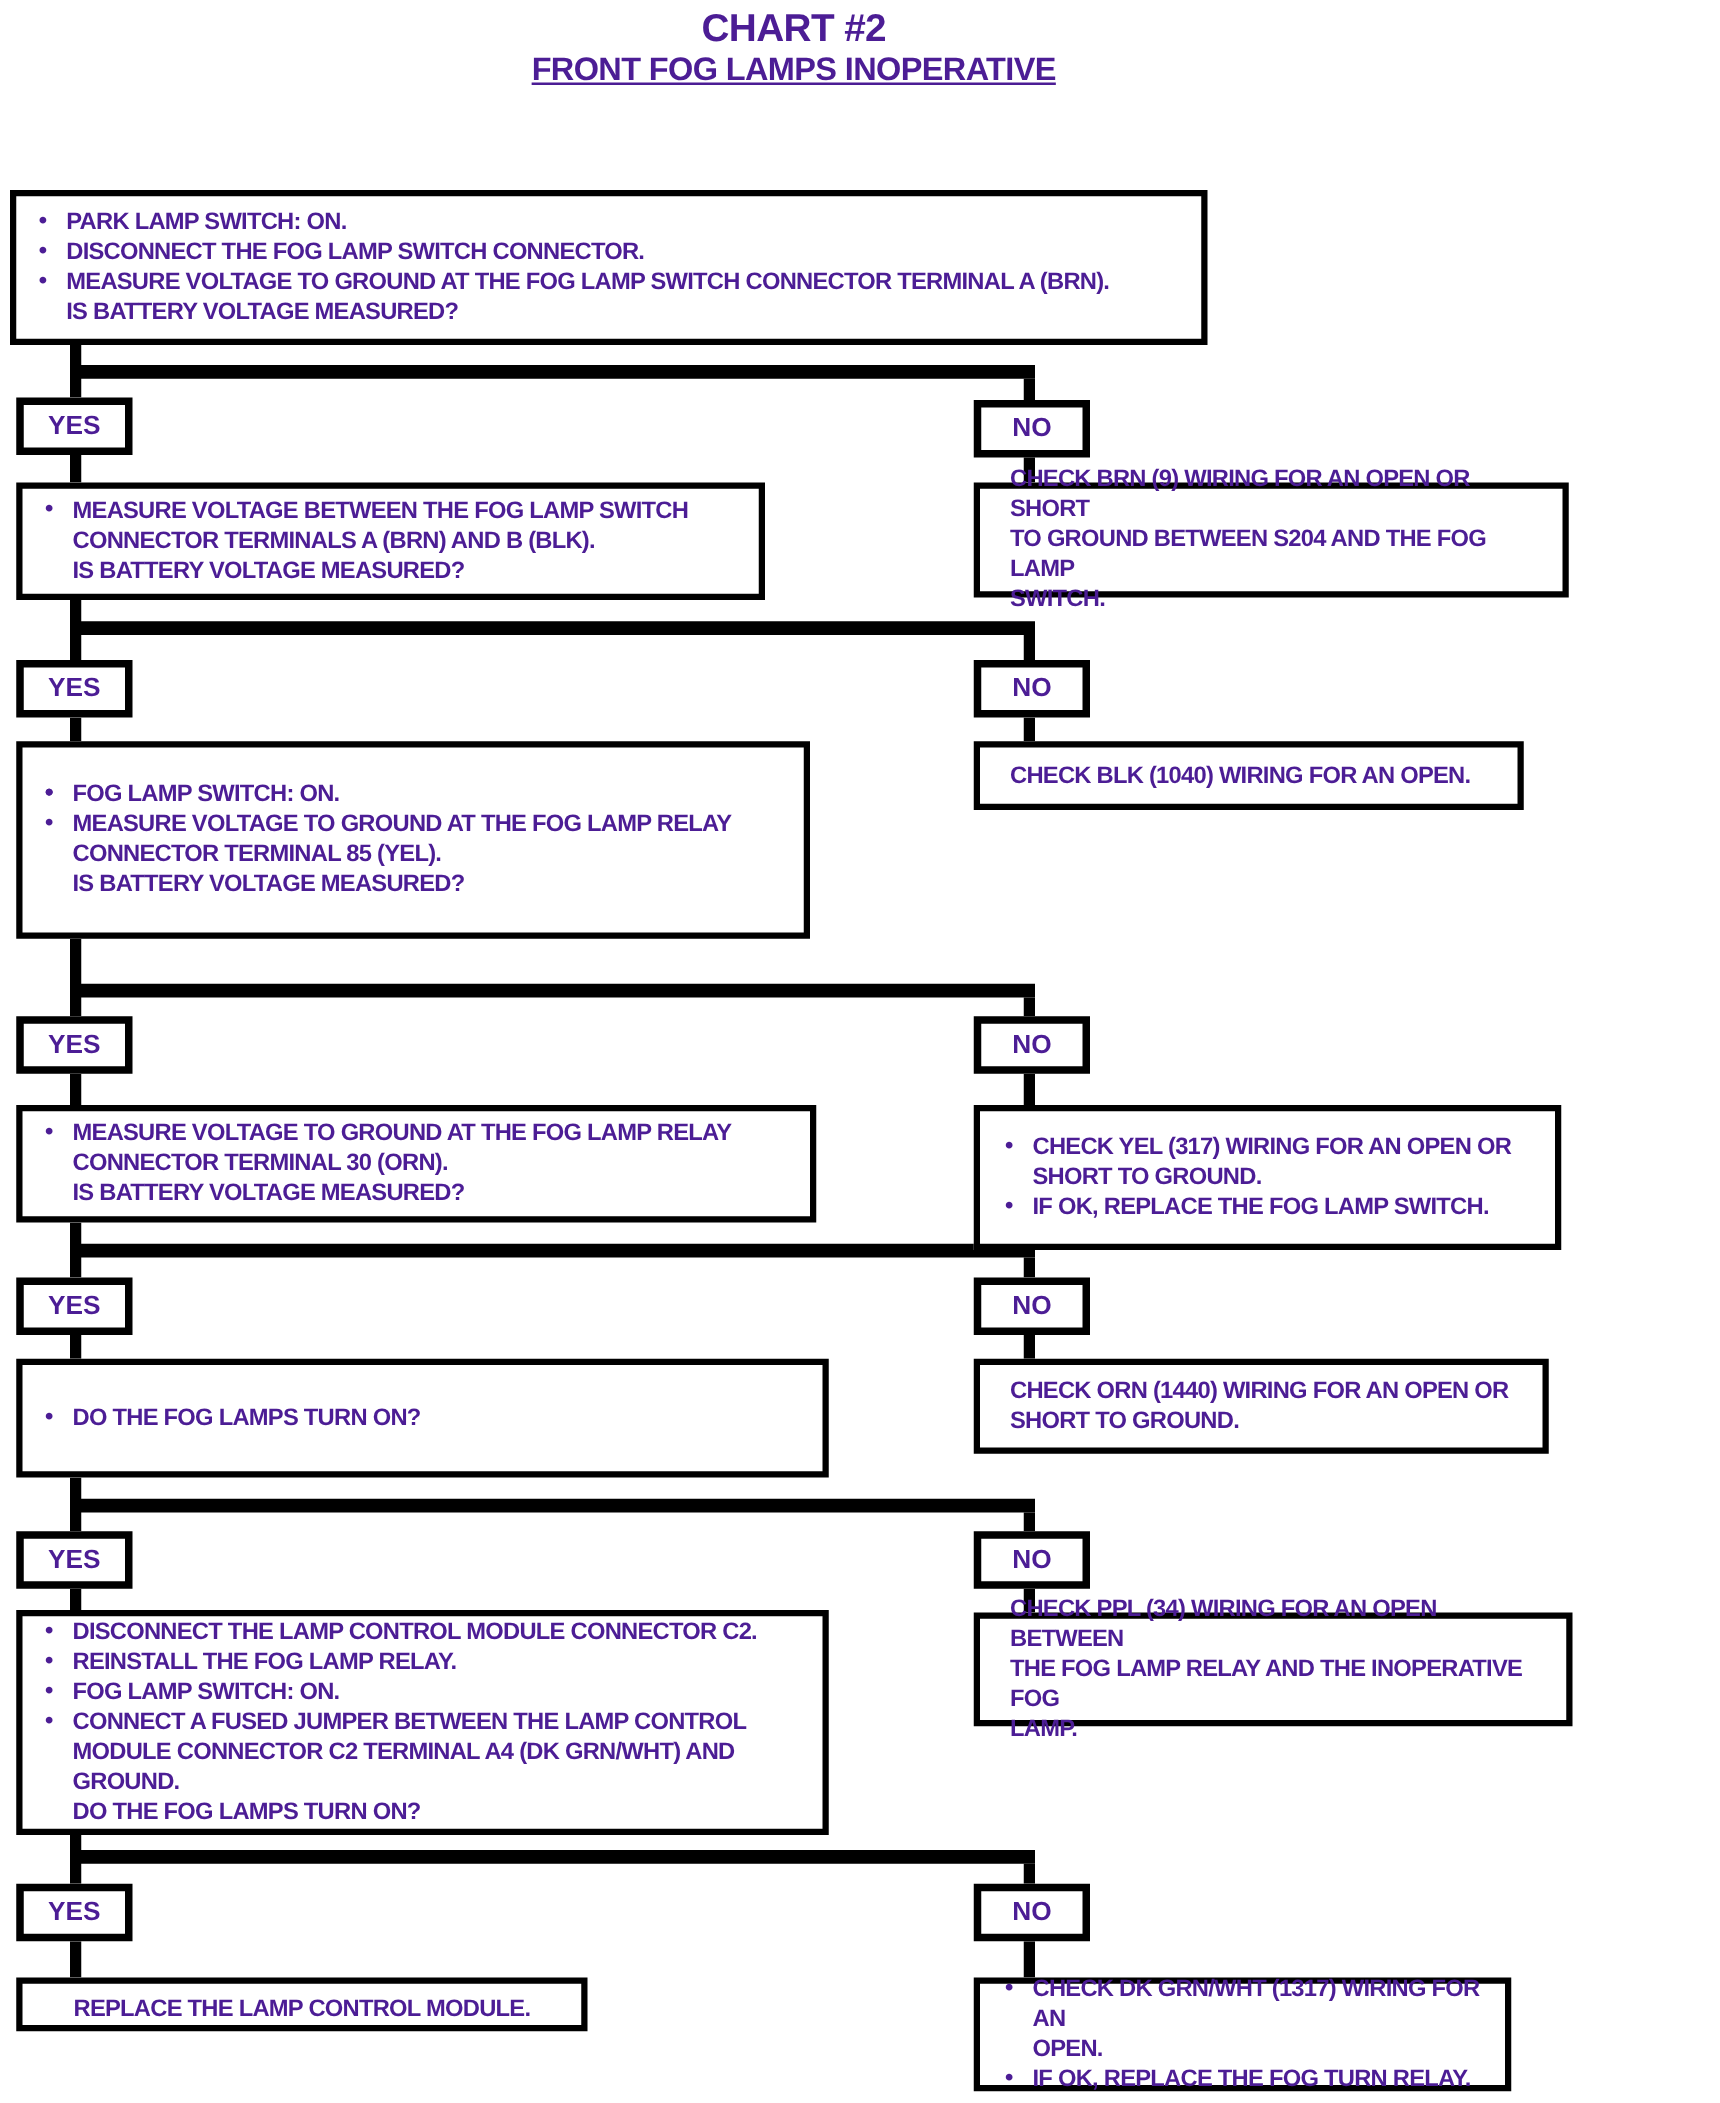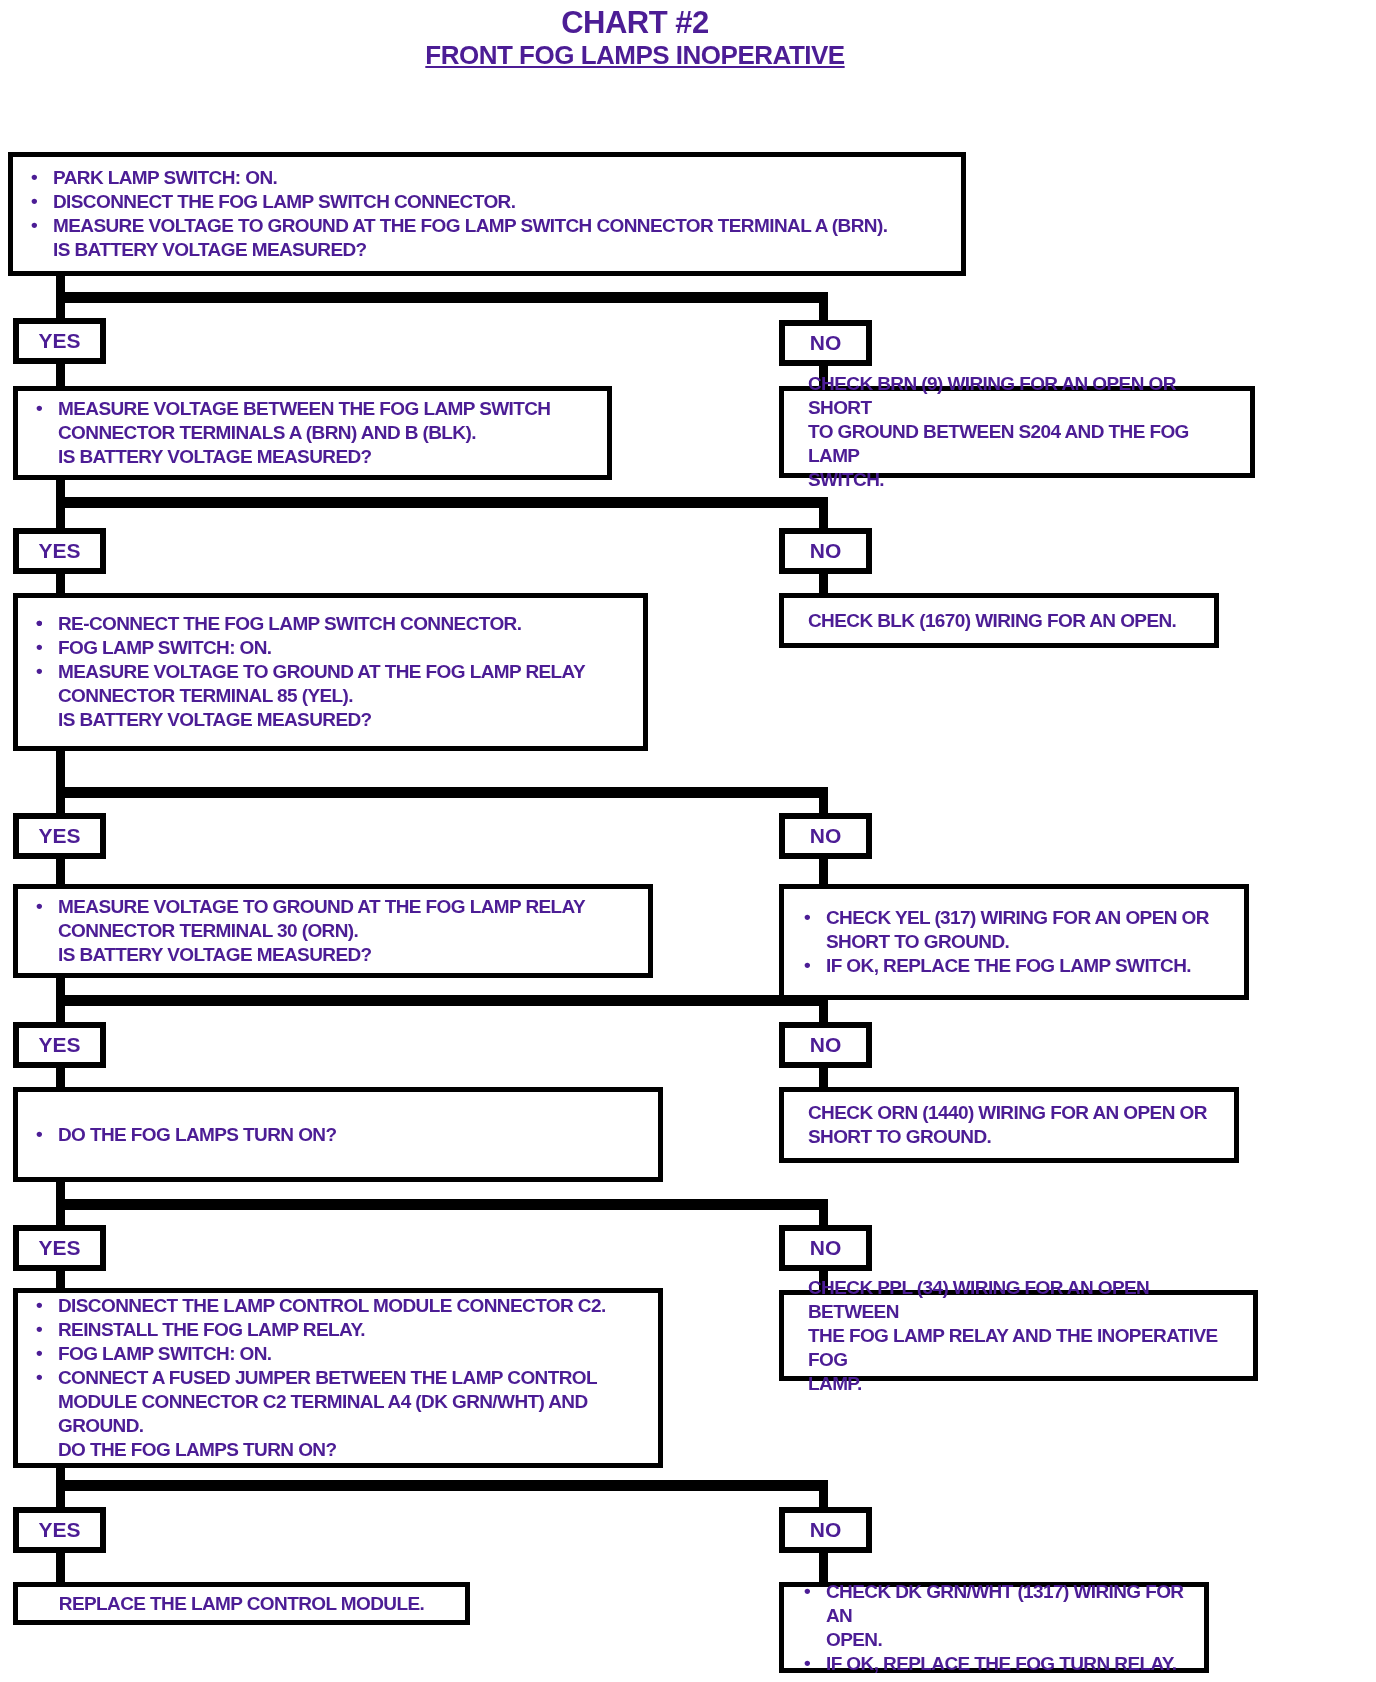--- a/index.html
+++ b/index.html
@@ -10,21 +10,21 @@
   #chart-subtitle{font-size:26px;letter-spacing:-0.5px;line-height:30px;text-decoration:underline;}
 
   .box{position:absolute;box-sizing:border-box;background:#ffffff;border:5px solid #000;
        display:flex;flex-direction:column;justify-content:center;
        font-size:19px;line-height:24px;letter-spacing:-0.6px;}
   .qbox{padding:4px 8px 4px 10px;}
   .abox{padding:4px 20px 4px 24px;}
   .bulleted{padding-left:12px;}
   .label-box{width:93px;height:46px;border-width:6px;align-items:center;justify-content:center;
              font-size:21px;letter-spacing:0;}
-  .center-text{align-items:center;padding-left:0;text-align:center;}
+  .center-text{align-items:center;padding-left:0;text-align:center;justify-content:flex-end;}
 
   .line{position:relative;padding-left:30px;white-space:pre-line;}
   .plain .line{padding-left:0;}
   .line .bullet{position:absolute;left:8px;top:-1px;}
   .center-text .line{padding-left:0;}
 
   .conn{position:absolute;background:#000;}
 
   
   #q1{left:8px;top:152px;width:958px;height:124px;}
@@ -120,28 +120,28 @@
 
   <div id="yes2" class="box label-box">
       <span>YES</span>
     </div>
   <div id="no2" class="box label-box">
       <span>NO</span>
     </div>
 
   <div id="q3" class="box qbox">
       <div class="line"><span class="bullet">•</span></div>
-      <div class="line"><span class="bullet">•</span><span>RE-CONNECT THE FOG LAMP SWITCH CONNECTOR.</span></div>
+      <div class="line"><span class="bullet">•</span></div>
       <div class="line"><span class="bullet">•</span><span>FOG LAMP SWITCH: ON.</span></div>
       <div class="line"><span class="bullet">•</span><span>MEASURE VOLTAGE TO GROUND AT THE FOG LAMP RELAY
 CONNECTOR TERMINAL 85 (YEL).</span></div>
       <div class="line"><span>IS BATTERY VOLTAGE MEASURED?</span></div>
     </div>
   <div id="a2" class="box abox plain">
-      <div class="line"><span>CHECK BLK (1670) WIRING FOR AN OPEN.</span></div>
+      <div class="line"><span>CHECK BLK (1040) WIRING FOR AN OPEN.</span></div>
     </div>
 
   <div id="yes3" class="box label-box">
       <span>YES</span>
     </div>
   <div id="no3" class="box label-box">
       <span>NO</span>
     </div>
 
   <div id="q4" class="box qbox">

